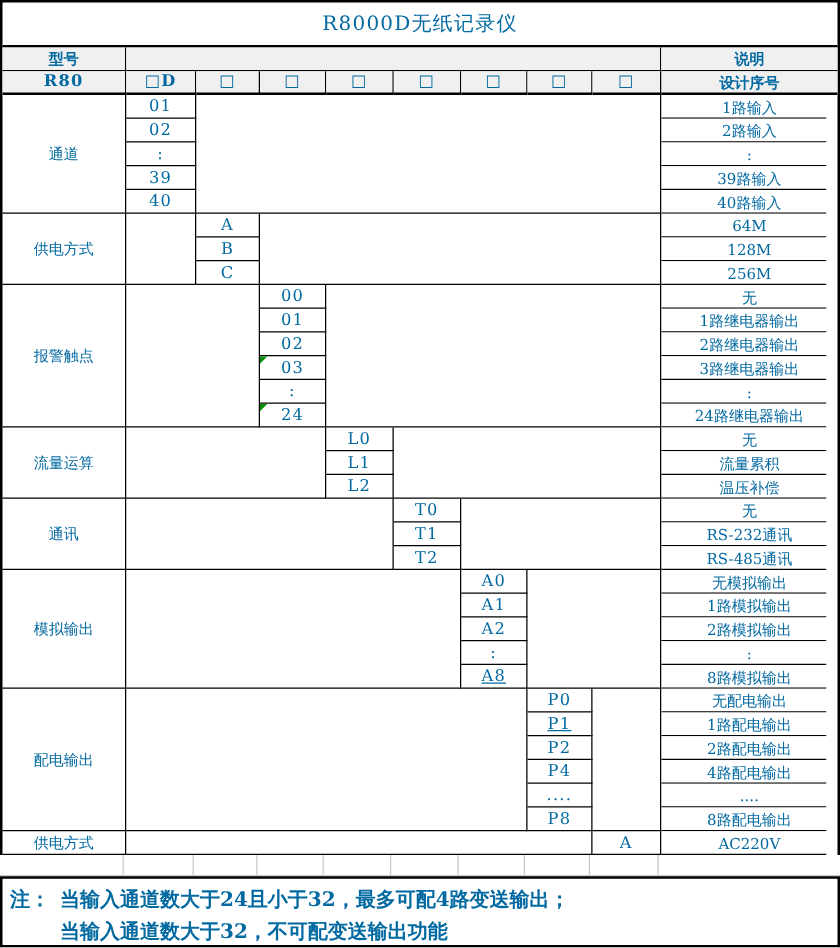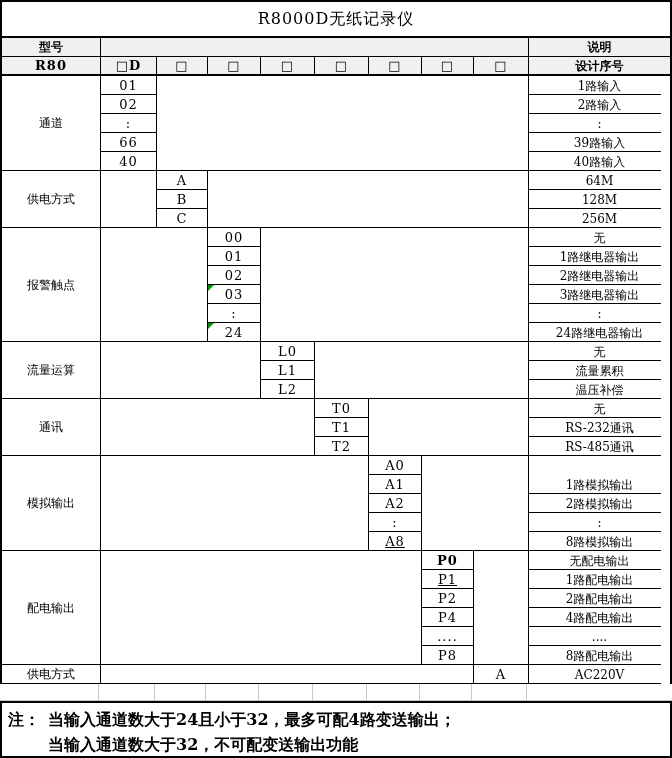--- a/index.html
+++ b/index.html
@@ -1,19 +1,19 @@
 <!DOCTYPE html>
 <html style="--border: #000000; --header_bg: #f0f0f0; --light_grid: #c8c8c8; --marker_green: #0a8f0a;"><head>
 <meta charset="utf-8">
 <style>
   html,body { margin:0; padding:0; background:#fff; }
   .page {
     width:608px; height:758px;
     font-family:"DejaVu Serif","Liberation Serif",serif;
-    color:#000000; background:#fff;
+    color:#0369a1; background:#fff;
   }
   
   .tbl {
     display:grid;
     width:672px; height:684px;
     box-sizing:border-box;
     border:2px solid var(--border,#000);
     border-bottom:none;
     grid-template-columns:99px 56px 51px 53px 54px 54px 53px 52px 55px 1fr;
     grid-template-rows:36px repeat(34,19px);
@@ -88,21 +88,21 @@
       <div class="cell hdr bold code br bb2" style="grid-area: 3 / 7 / 4 / 8;">□</div>
       <div class="cell hdr bold code br bb2" style="grid-area: 3 / 8 / 4 / 9;">□</div>
       <div class="cell hdr bold code br bb2" style="grid-area: 3 / 9 / 4 / 10;">□</div>
       <div class="cell br bb" style="grid-area: 4 / 1 / 9 / 2;">通道</div>
       <div class="cell code br bb" style="grid-area: 4 / 2 / 5 / 3;">01</div>
       <div class="cell ul" style="grid-area: 4 / 10 / 5 / 11;">1路输入</div>
       <div class="cell code br bb" style="grid-area: 5 / 2 / 6 / 3;">02</div>
       <div class="cell ul" style="grid-area: 5 / 10 / 6 / 11;">2路输入</div>
       <div class="cell code br bb" style="grid-area: 6 / 2 / 7 / 3;">:</div>
       <div class="cell ul" style="grid-area: 6 / 10 / 7 / 11;">:</div>
-      <div class="cell code br bb" style="grid-area: 7 / 2 / 8 / 3;">66</div>
+      <div class="cell code br bb" style="grid-area: 7 / 2 / 8 / 3;">39</div>
       <div class="cell ul" style="grid-area: 7 / 10 / 8 / 11;">39路输入</div>
       <div class="cell code br bb" style="grid-area: 8 / 2 / 9 / 3;">40</div>
       <div class="cell ul" style="grid-area: 8 / 10 / 9 / 11;">40路输入</div>
       <div class="cell br bb" style="grid-area: 4 / 3 / 9 / 10;"></div>
       <div class="cell br bb" style="grid-area: 9 / 1 / 12 / 2;">供电方式</div>
       <div class="cell br bb" style="grid-area: 9 / 2 / 12 / 3;"></div>
       <div class="cell code br bb" style="grid-area: 9 / 3 / 10 / 4;">A</div>
       <div class="cell ul" style="grid-area: 9 / 10 / 10 / 11;">64M</div>
       <div class="cell code br bb" style="grid-area: 10 / 3 / 11 / 4;">B</div>
       <div class="cell ul" style="grid-area: 10 / 10 / 11 / 11;">128M</div>
@@ -138,32 +138,33 @@
       <div class="cell code br bb" style="grid-area: 21 / 6 / 22 / 7;">T0</div>
       <div class="cell ul" style="grid-area: 21 / 10 / 22 / 11;">无</div>
       <div class="cell code br bb" style="grid-area: 22 / 6 / 23 / 7;">T1</div>
       <div class="cell ul" style="grid-area: 22 / 10 / 23 / 11;">RS-232通讯</div>
       <div class="cell code br bb" style="grid-area: 23 / 6 / 24 / 7;">T2</div>
       <div class="cell ul" style="grid-area: 23 / 10 / 24 / 11;">RS-485通讯</div>
       <div class="cell br bb" style="grid-area: 21 / 7 / 24 / 10;"></div>
       <div class="cell br bb" style="grid-area: 24 / 1 / 29 / 2;">模拟输出</div>
       <div class="cell br bb" style="grid-area: 24 / 2 / 29 / 7;"></div>
       <div class="cell code br bb" style="grid-area: 24 / 7 / 25 / 8;">A0</div>
+      <div class="cell ul" style="grid-area: 24 / 10 / 25 / 11;">无模拟输出</div>
       <div class="cell code br bb" style="grid-area: 25 / 7 / 26 / 8;">A1</div>
       <div class="cell ul" style="grid-area: 25 / 10 / 26 / 11;">1路模拟输出</div>
       <div class="cell code br bb" style="grid-area: 26 / 7 / 27 / 8;">A2</div>
       <div class="cell ul" style="grid-area: 26 / 10 / 27 / 11;">2路模拟输出</div>
       <div class="cell code br bb" style="grid-area: 27 / 7 / 28 / 8;">:</div>
       <div class="cell ul" style="grid-area: 27 / 10 / 28 / 11;">:</div>
       <div class="cell code br bb" style="grid-area: 28 / 7 / 29 / 8; text-decoration: underline;">A8</div>
       <div class="cell ul" style="grid-area: 28 / 10 / 29 / 11;">8路模拟输出</div>
       <div class="cell br bb" style="grid-area: 24 / 8 / 29 / 10;"></div>
       <div class="cell br bb" style="grid-area: 29 / 1 / 35 / 2;">配电输出</div>
       <div class="cell br bb" style="grid-area: 29 / 2 / 35 / 8;"></div>
-      <div class="cell code br bb" style="grid-area: 29 / 8 / 30 / 9; font-weight: bold;">P0</div>
+      <div class="cell code br bb" style="grid-area: 29 / 8 / 30 / 9;">P0</div>
       <div class="cell ul" style="grid-area: 29 / 10 / 30 / 11;">无配电输出</div>
       <div class="cell code br bb" style="grid-area: 30 / 8 / 31 / 9; text-decoration: underline;">P1</div>
       <div class="cell ul" style="grid-area: 30 / 10 / 31 / 11;">1路配电输出</div>
       <div class="cell code br bb" style="grid-area: 31 / 8 / 32 / 9;">P2</div>
       <div class="cell ul" style="grid-area: 31 / 10 / 32 / 11;">2路配电输出</div>
       <div class="cell code br bb" style="grid-area: 32 / 8 / 33 / 9;">P4</div>
       <div class="cell ul" style="grid-area: 32 / 10 / 33 / 11;">4路配电输出</div>
       <div class="cell code br bb" style="grid-area: 33 / 8 / 34 / 9;">....</div>
       <div class="cell ul" style="grid-area: 33 / 10 / 34 / 11;">....</div>
       <div class="cell code br bb" style="grid-area: 34 / 8 / 35 / 9;">P8</div>

